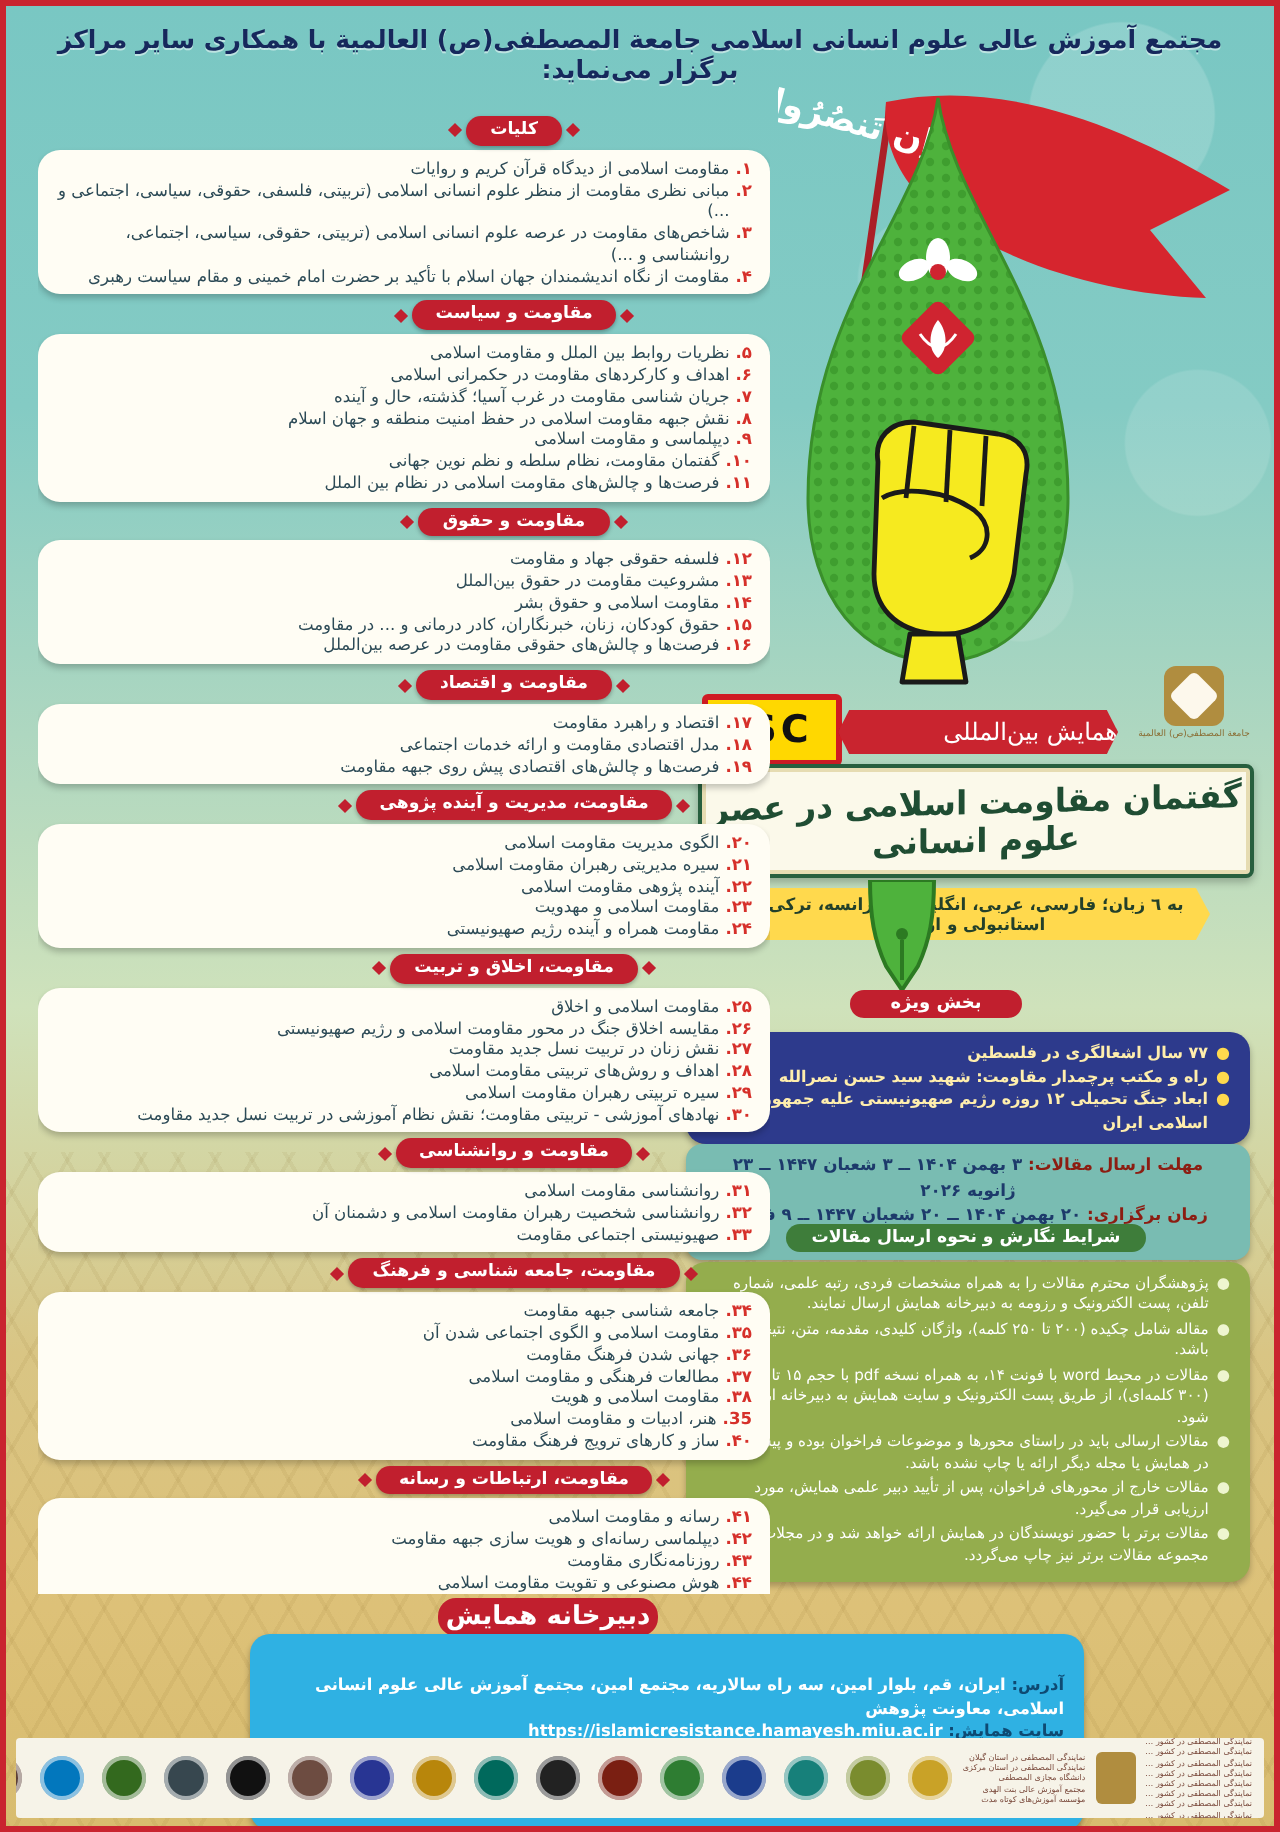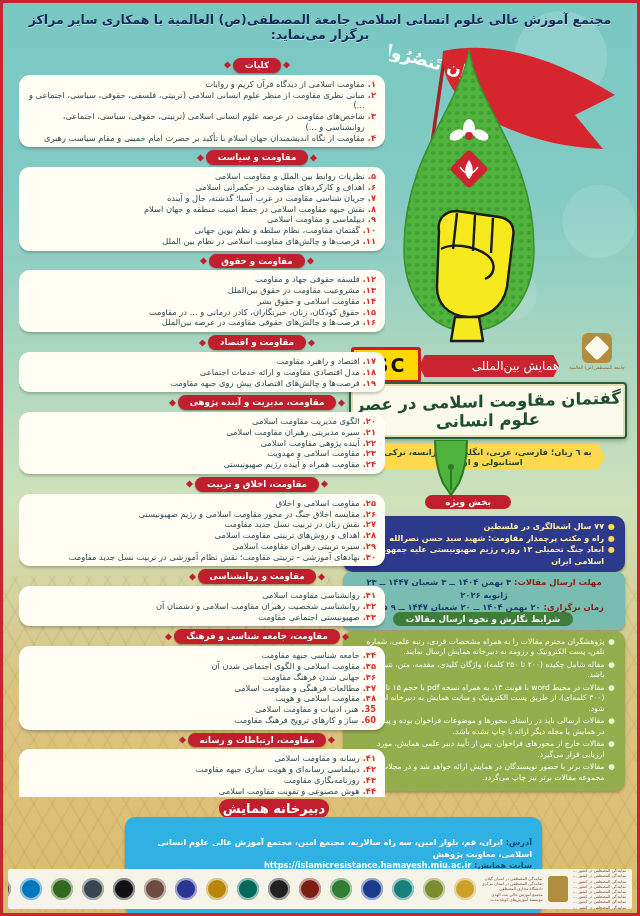--- a/index.html
+++ b/index.html
@@ -385,21 +385,21 @@
         </div>
         <div class="trow">
           <span class="tnum">۳۸.</span>
           <span class="ttxt">مقاومت اسلامی و هویت</span>
         </div>
         <div class="trow">
           <span class="tnum">35.</span>
           <span class="ttxt">هنر، ادبیات و مقاومت اسلامی</span>
         </div>
         <div class="trow">
-          <span class="tnum">60.</span>
+          <span class="tnum">۴۰.</span>
           <span class="ttxt">ساز و کارهای ترویج فرهنگ مقاومت</span>
         </div>
       </div>
       <div class="pill">مقاومت، ارتباطات و رسانه</div>
       <div class="tbox">
         <div class="trow">
           <span class="tnum">۴۱.</span>
           <span class="ttxt">رسانه و مقاومت اسلامی</span>
         </div>
         <div class="trow">

